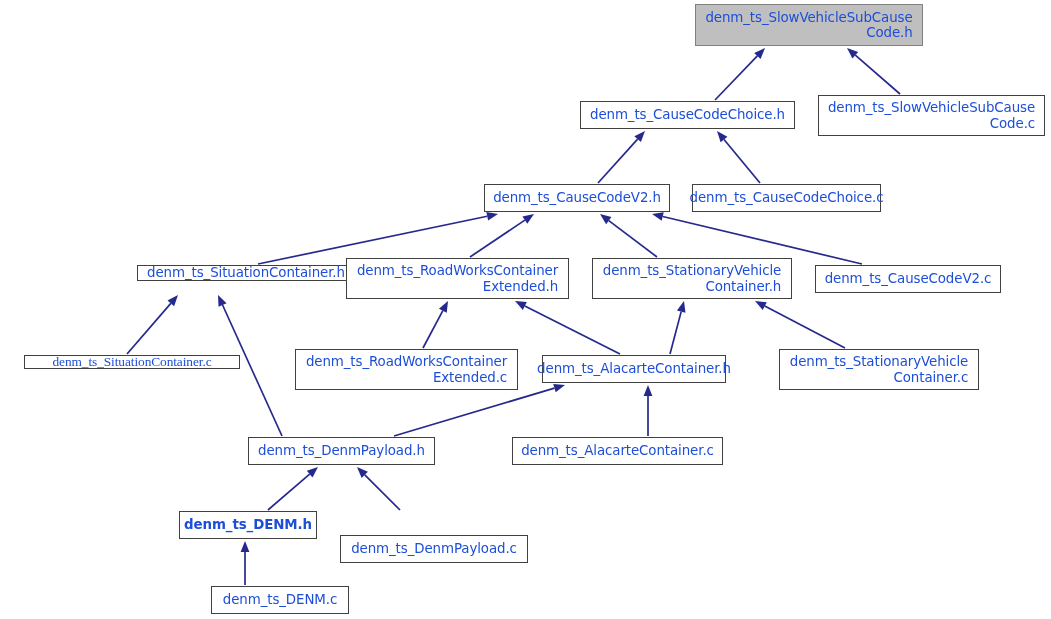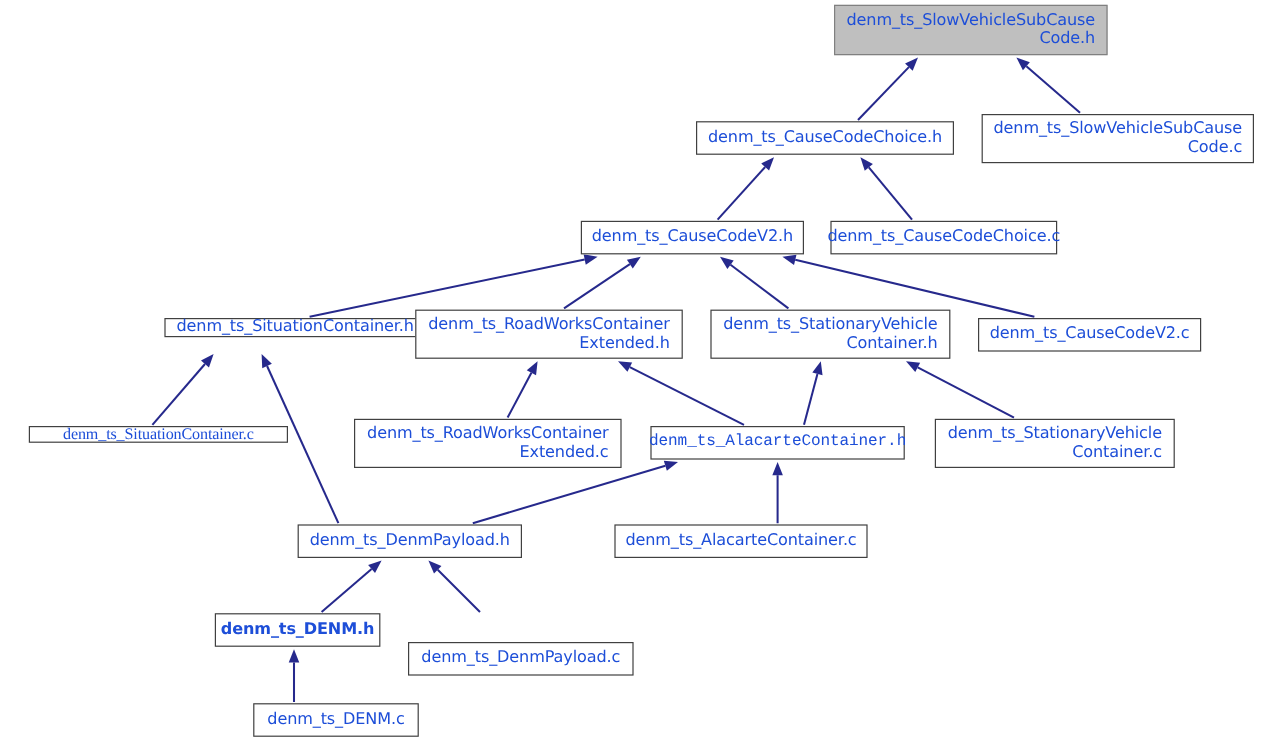--- a/index.html
+++ b/index.html
@@ -99,21 +99,21 @@
     <div class="graph-node" style="left: 692px; top: 184px; width: 189px; height: 28px;">denm_ts_CauseCodeChoice.c</div>
     <div class="graph-node" style="left: 105px; top: 265px; width: 218px; height: 16px; margin-left: 32px;">denm_ts_SituationContainer.h</div>
     <div class="graph-node" style="left: 346px; top: 258px; width: 223px; height: 41px;">denm_ts_RoadWorksContainer
 Extended.h</div>
     <div class="graph-node" style="left: 592px; top: 258px; width: 200px; height: 41px;">denm_ts_StationaryVehicle
 Container.h</div>
     <div class="graph-node" style="left: 815px; top: 265px; width: 186px; height: 28px;">denm_ts_CauseCodeV2.c</div>
     <div class="graph-node" style="left: 24px; top: 355px; width: 216px; height: 14px; font-family: Liberation Serif, serif;">denm_ts_SituationContainer.c</div>
     <div class="graph-node" style="left: 295px; top: 349px; width: 223px; height: 41px;">denm_ts_RoadWorksContainer
 Extended.c</div>
-    <div class="graph-node" style="left: 542px; top: 355px; width: 212px; height: 28px; font-family: Liberation Mono, monospace;">denm_ts_AlacarteContainer.h</div>
+    <div class="graph-node" style="left: 542px; top: 355px; width: 184px; height: 28px;">denm_ts_AlacarteContainer.h</div>
     <div class="graph-node" style="left: 779px; top: 349px; width: 200px; height: 41px;">denm_ts_StationaryVehicle
 Container.c</div>
     <div class="graph-node" style="left: 248px; top: 437px; width: 187px; height: 28px;">denm_ts_DenmPayload.h</div>
     <div class="graph-node" style="left: 512px; top: 437px; width: 211px; height: 28px;">denm_ts_AlacarteContainer.c</div>
     <div class="graph-node" style="left: 179px; top: 511px; width: 138px; height: 28px; font-weight: bold;">denm_ts_DENM.h</div>
     <div class="graph-node" style="left: 340px; top: 511px; width: 188px; height: 28px; margin-top: 24px;">denm_ts_DenmPayload.c</div>
     <div class="graph-node" style="left: 179px; top: 586px; width: 138px; height: 28px; margin-left: 32px;">denm_ts_DENM.c</div>
   </div>
 
 </body></html>

